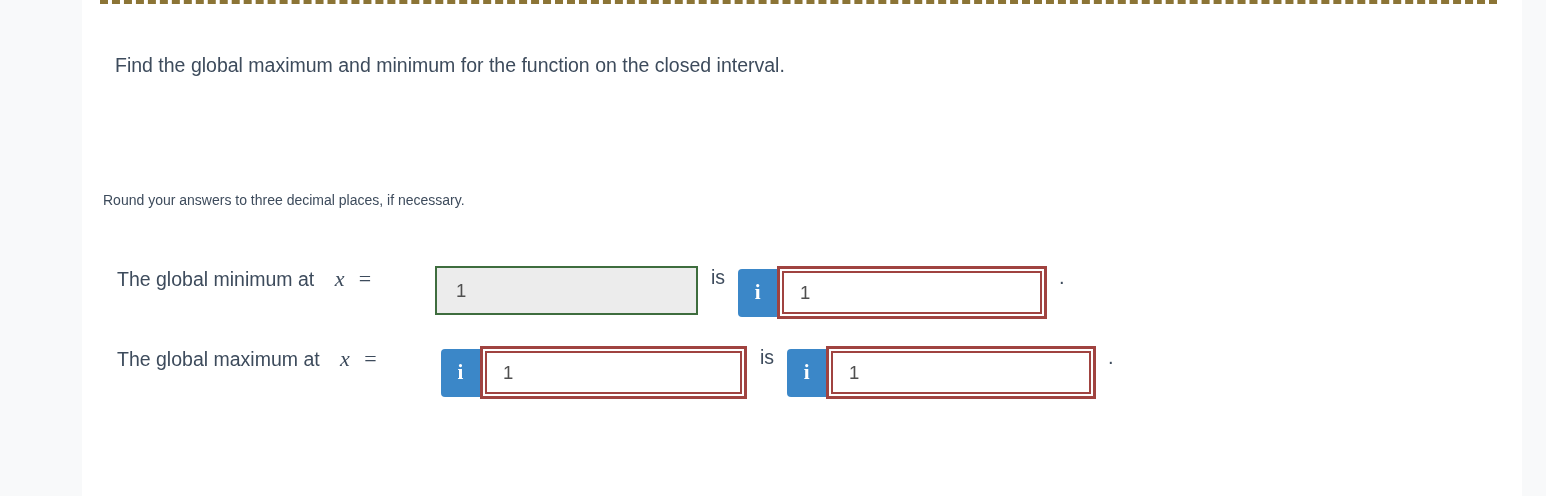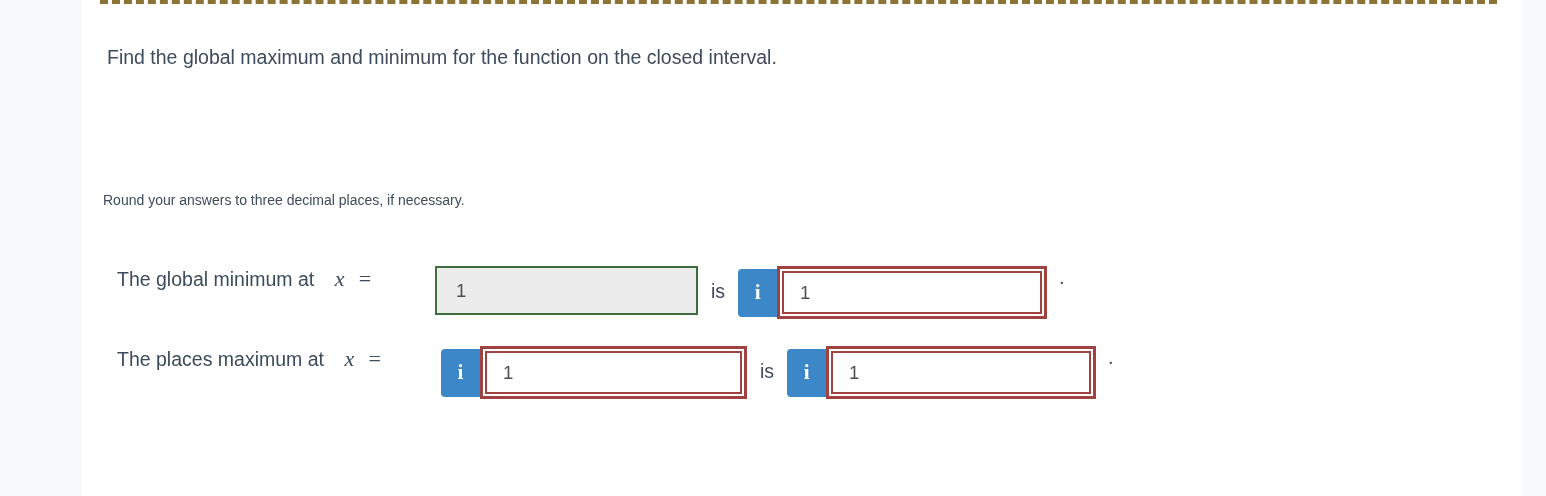--- a/index.html
+++ b/index.html
@@ -17,21 +17,21 @@
 
   .content { position: absolute; left: 82px; top: 0; width: 1440px; height: 100%; }
 
   .dashed-divider {
     position: absolute; left: 18px; top: 0; width: 1397px; height: 0;
     border-top: 4px dashed #8b7435;
   }
 
   .prompt {
     position: absolute; left: 21px; top: 40px;
-    font-size: 19.5px; line-height: 26px; margin: 4px;
+    font-size: 19.5px; line-height: 26px; margin: 12px;
   }
   .formula-line {
     position: absolute; left: 23px; top: 66px;
     font-family: "Liberation Serif", "DejaVu Serif", serif;
     font-size: 26px; color: #3d4a58; white-space: nowrap;
   }
   .formula-interval { position: absolute; left: 377px; top: 0; }
 
   .instruction {
     position: absolute; left: 21px; top: 192px;
@@ -57,21 +57,21 @@
   }
 
   .field-correct {
     width: 263px; height: 49px; box-sizing: border-box;
     background: #ececec; border: 2px solid #3e6d3e;
     font-family: "Liberation Sans", sans-serif;
     font-size: 18.5px; color: #4f4f4f; padding: 0 0 0 19px;
     outline: none;
   }
 
-  .is-label { font-size: 19.5px; margin: 14px 13px; }
+  .is-label { font-size: 19.5px; margin: 0 13px; }
 
   .answer-group { display: flex; align-items: center; }
   .info-btn {
     width: 39px; height: 48px; flex: 0 0 39px;
     background: #3b87c8; border: none; border-radius: 4px 0 0 4px;
     display: flex; align-items: center; justify-content: center;
     cursor: pointer; padding: 0;
   }
   .info-glyph {
     color: #ffffff; font-family: "Liberation Serif", "DejaVu Serif", serif;
@@ -123,21 +123,21 @@
       </button>
       <span class="field-wrap w-270">
         <input class="field-incorrect" value="1" style="">
       </span>
     </span>
     <span class="period">.</span>
   </div>
 
   <div class="answer-row row-max">
     <span class="row-label">
-      <span>The places maximum at</span>
+      <span>The global maximum at</span>
       <span class="mvar">x</span>
       <span class="meq">=</span>
     </span>
     <span class="answer-group">
       <button class="info-btn">
         <span class="info-glyph">i</span>
       </button>
       <span class="field-wrap w-267">
         <input class="field-incorrect" value="1" style="">
       </span>

